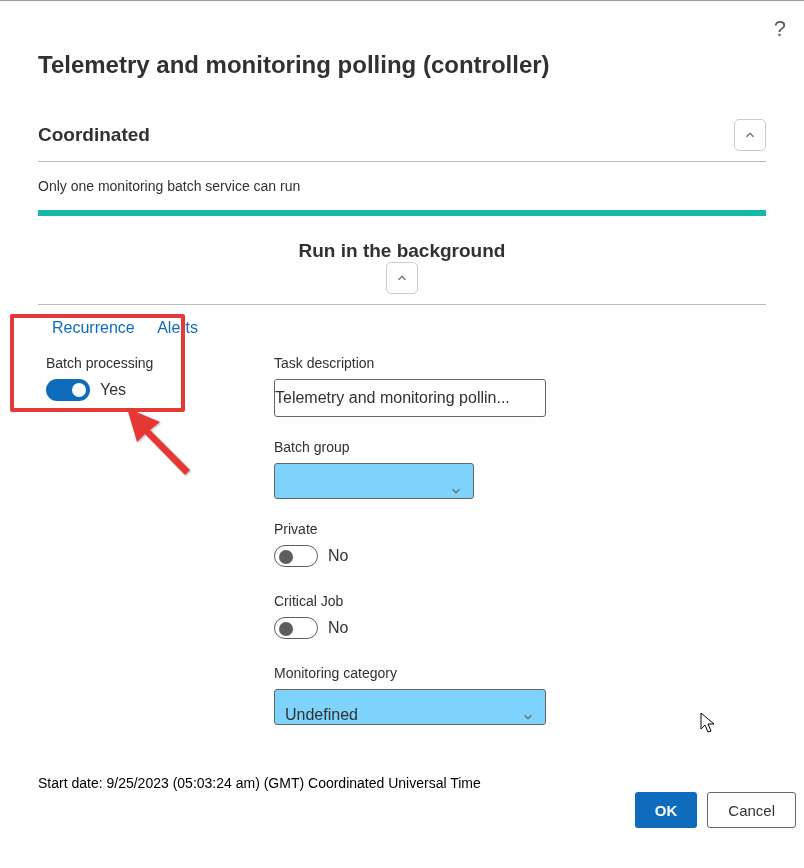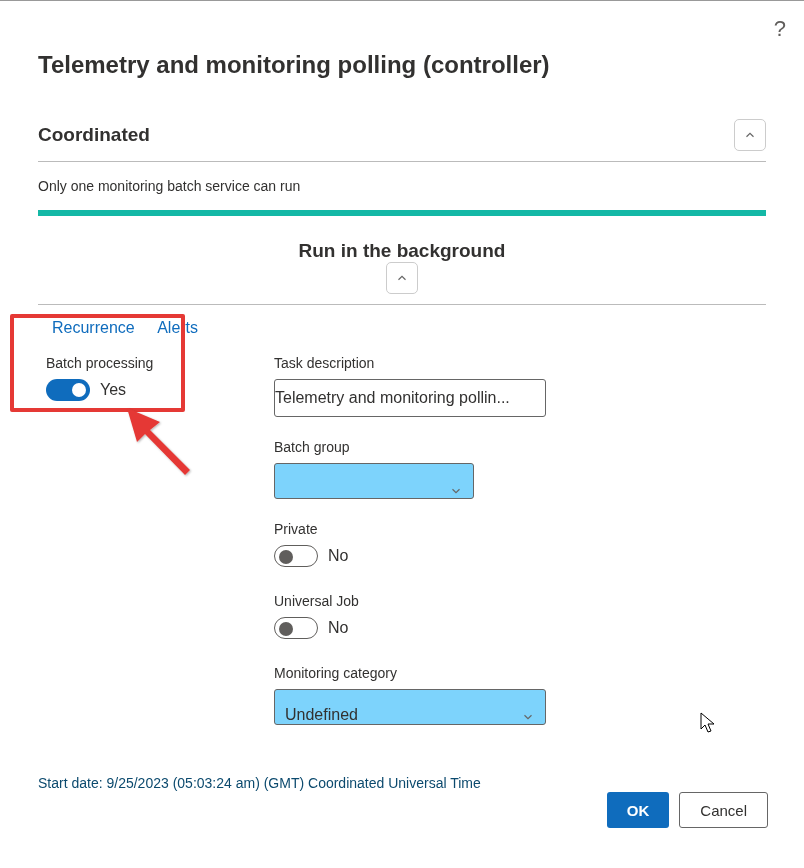--- a/index.html
+++ b/index.html
@@ -26,22 +26,22 @@
     .toggle.on .toggle-knob { right: 4px; background: #fff; }
     .toggle.off .toggle-knob { left: 4px; background: #605e5c; }
     .toggle-label { font-size: 16px; color: #323130; }
     .text-input { width: 272px; height: 38px; border: 1px solid #666; border-radius: 3px; padding: 0 0; font-size: 16px; color: #323130; }
     .select-box { width: 200px; height: 36px; border: 1px solid #666; border-radius: 3px; background: #7dd3fc; display: flex; align-items: flex-end; justify-content: space-between; padding: 0 10px; cursor: pointer; font-size: 16px; }
     .select-box.wide { width: 272px; }
     .chevron { width: 14px; height: 14px; }
     .field-group { margin-bottom: 22px; }
     .highlight-box { position: absolute; border: 4px solid #e53935; border-radius: 2px; pointer-events: none; z-index: 10; }
     .arrow-annotation { position: absolute; z-index: 11; pointer-events: none; }
-    .footer-text { font-size: 14px; color: #0c4a6e; padding: 10px 0 40px; }
-    .btn-row { position: absolute; bottom: 40px; right: 36px; display: flex; gap: 10px; }
+    .footer-text { font-size: 14px; color: #000000; padding: 10px 0 40px; }
+    .btn-row { position: absolute; bottom: 40px; right: 8px; display: flex; gap: 10px; }
     .btn { height: 36px; padding: 0 20px; border-radius: 3px; font-size: 15px; cursor: pointer; font-family: inherit; }
     .btn-primary { background: #0F6CBD; color: #fff; border: none; font-weight: 600; }
     .btn-secondary { background: #fff; border: 1px solid #666; color: #323130; }
     .cursor-pointer { position: absolute; }
   </style>
 </head>
 <body>
 
 <div class="top-border"></div>
 
@@ -104,21 +104,21 @@
       <div class="field-group">
         <span class="field-label">Private</span>
         <div class="toggle-row">
           <div class="toggle off">
               <div class="toggle-knob"></div>
             </div>
           <span class="toggle-label">No</span>
         </div>
       </div>
       <div class="field-group">
-        <span class="field-label">Universal Job</span>
+        <span class="field-label">Critical Job</span>
         <div class="toggle-row">
           <div class="toggle off">
               <div class="toggle-knob"></div>
             </div>
           <span class="toggle-label">No</span>
         </div>
       </div>
       <div class="field-group">
         <span class="field-label">Monitoring category</span>
         <div class="select-box wide">

